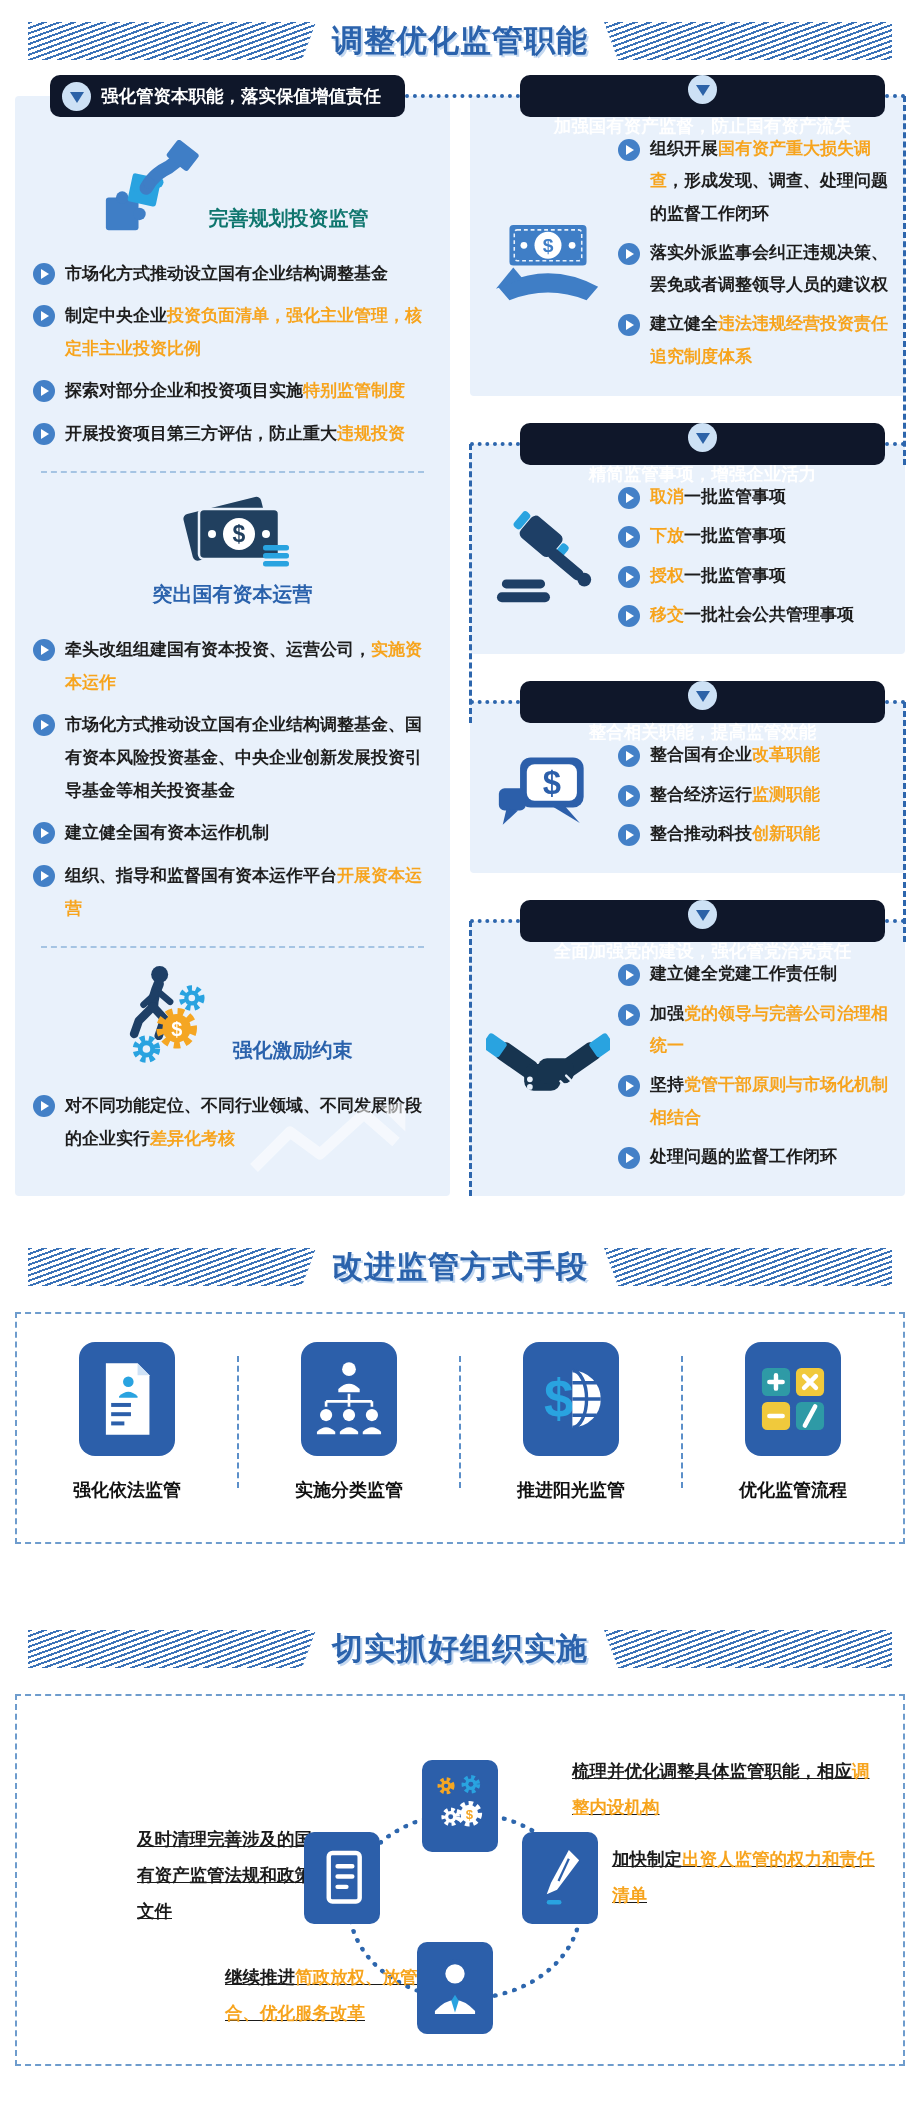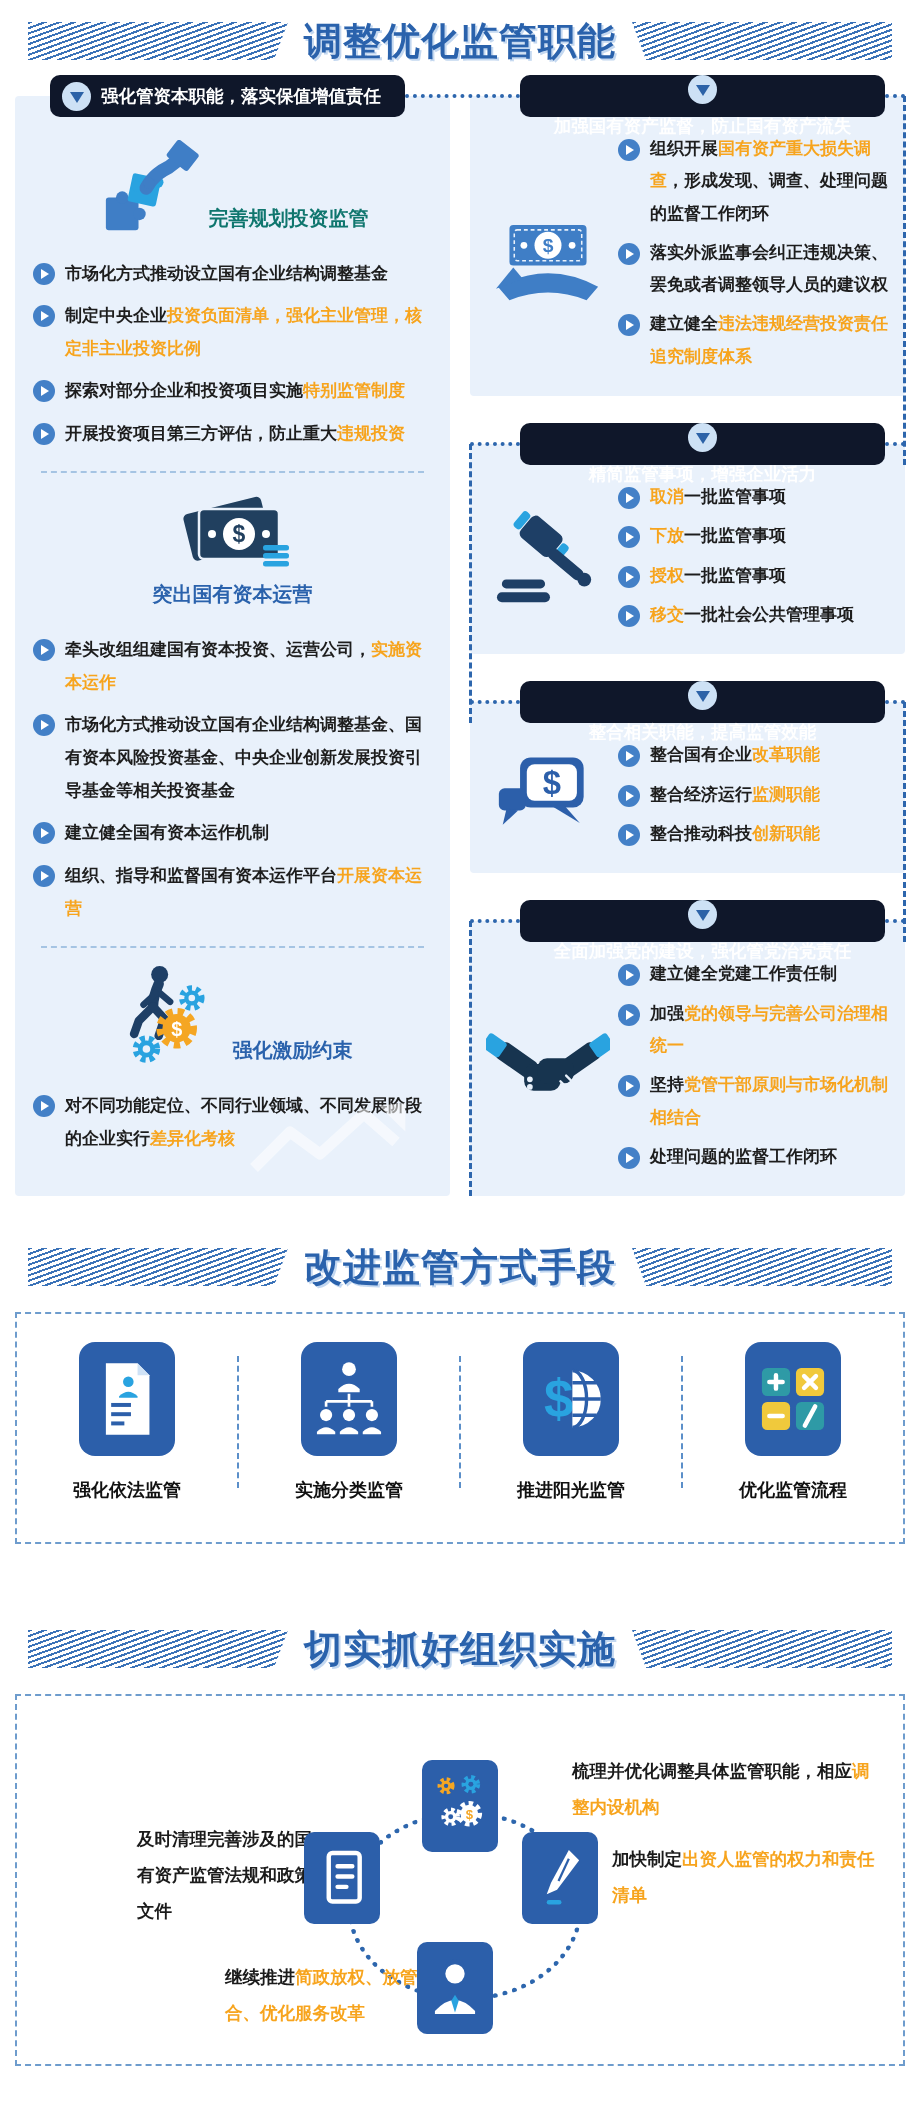--- a/index.html
+++ b/index.html
@@ -3,21 +3,21 @@
 <meta charset="utf-8">
 <style>
   html,body{margin:0;padding:0;background:#fff;}
   .page{width:920px;font-family:"Liberation Sans","DejaVu Sans",sans-serif;color:#1d1d1d;position:relative;overflow:hidden;}
 
   
   .title-row{display:flex;align-items:center;gap:16px;margin:18px 28px 0 28px;height:46px;}
   .hatch{flex:1;height:38px;background:repeating-linear-gradient(160deg,#3a72b8 0 2px,transparent 2px 5px);}
   .hatch-l{clip-path:polygon(0 0,100% 0,calc(100% - 14px) 100%,0 100%);}
   .hatch-r{clip-path:polygon(0 0,100% 0,100% 100%,14px 100%);}
-  .stitle{margin:0;font-size:38px;font-weight:bold;color:#2a62ac;letter-spacing:1px;white-space:nowrap;
+  .stitle{margin:0;font-size:31px;font-weight:bold;color:#2a62ac;letter-spacing:1px;white-space:nowrap;
           text-shadow:2px 2px 0 rgba(190,212,238,.9);}
 
   
   .columns{display:flex;gap:20px;padding:0 15px;margin-top:32px;align-items:stretch;}
   .card{background:#e9f1fb;border-radius:4px;position:relative;}
   .pill{position:absolute;top:-21px;height:42px;background:#0f172a;border-radius:10px;
         display:flex;align-items:center;gap:10px;padding:0 12px;z-index:3;}
   .pill-circle{flex:none;width:29px;height:29px;border-radius:50%;background:#cde1f5;
         display:flex;align-items:center;justify-content:center;}
   .pill-circle::after{content:"";border-top:11px solid #2c62a7;border-left:7px solid transparent;border-right:7px solid transparent;margin-top:2px;}
@@ -68,21 +68,21 @@
 
   
   .impl-box{margin:22px 15px 0 15px;border:2px dashed #6e9ccd;height:368px;position:relative;}
   .impl-circle{position:absolute;left:330px;top:115px;width:226px;height:180px;border:5px dotted #2d66ad;border-radius:50%;}
   .node{position:absolute;width:76px;height:92px;background:#2c5faa;border-radius:10px;
         display:flex;align-items:center;justify-content:center;z-index:2;}
   .n-top{left:405px;top:64px;}
   .n-left{left:287px;top:136px;}
   .n-right{left:505px;top:136px;}
   .n-bottom{left:400px;top:246px;}
-  .itext{position:absolute;font-size:17.5px;font-weight:bold;line-height:2.05;color:#1b1b1b;}
+  .itext{position:absolute;font-size:17.5px;font-weight:bold;line-height:2.05;color:#1b1b1b;text-decoration:underline;}
   .t-top{left:555px;top:58px;width:312px;}
   .t-left{left:120px;top:126px;width:182px;}
   .t-right{left:595px;top:146px;width:268px;}
   .t-bottom{left:208px;top:264px;width:232px;}
 
   .bottom-pad{height:19px;}
 </style>
 </head>
 <body>
 

